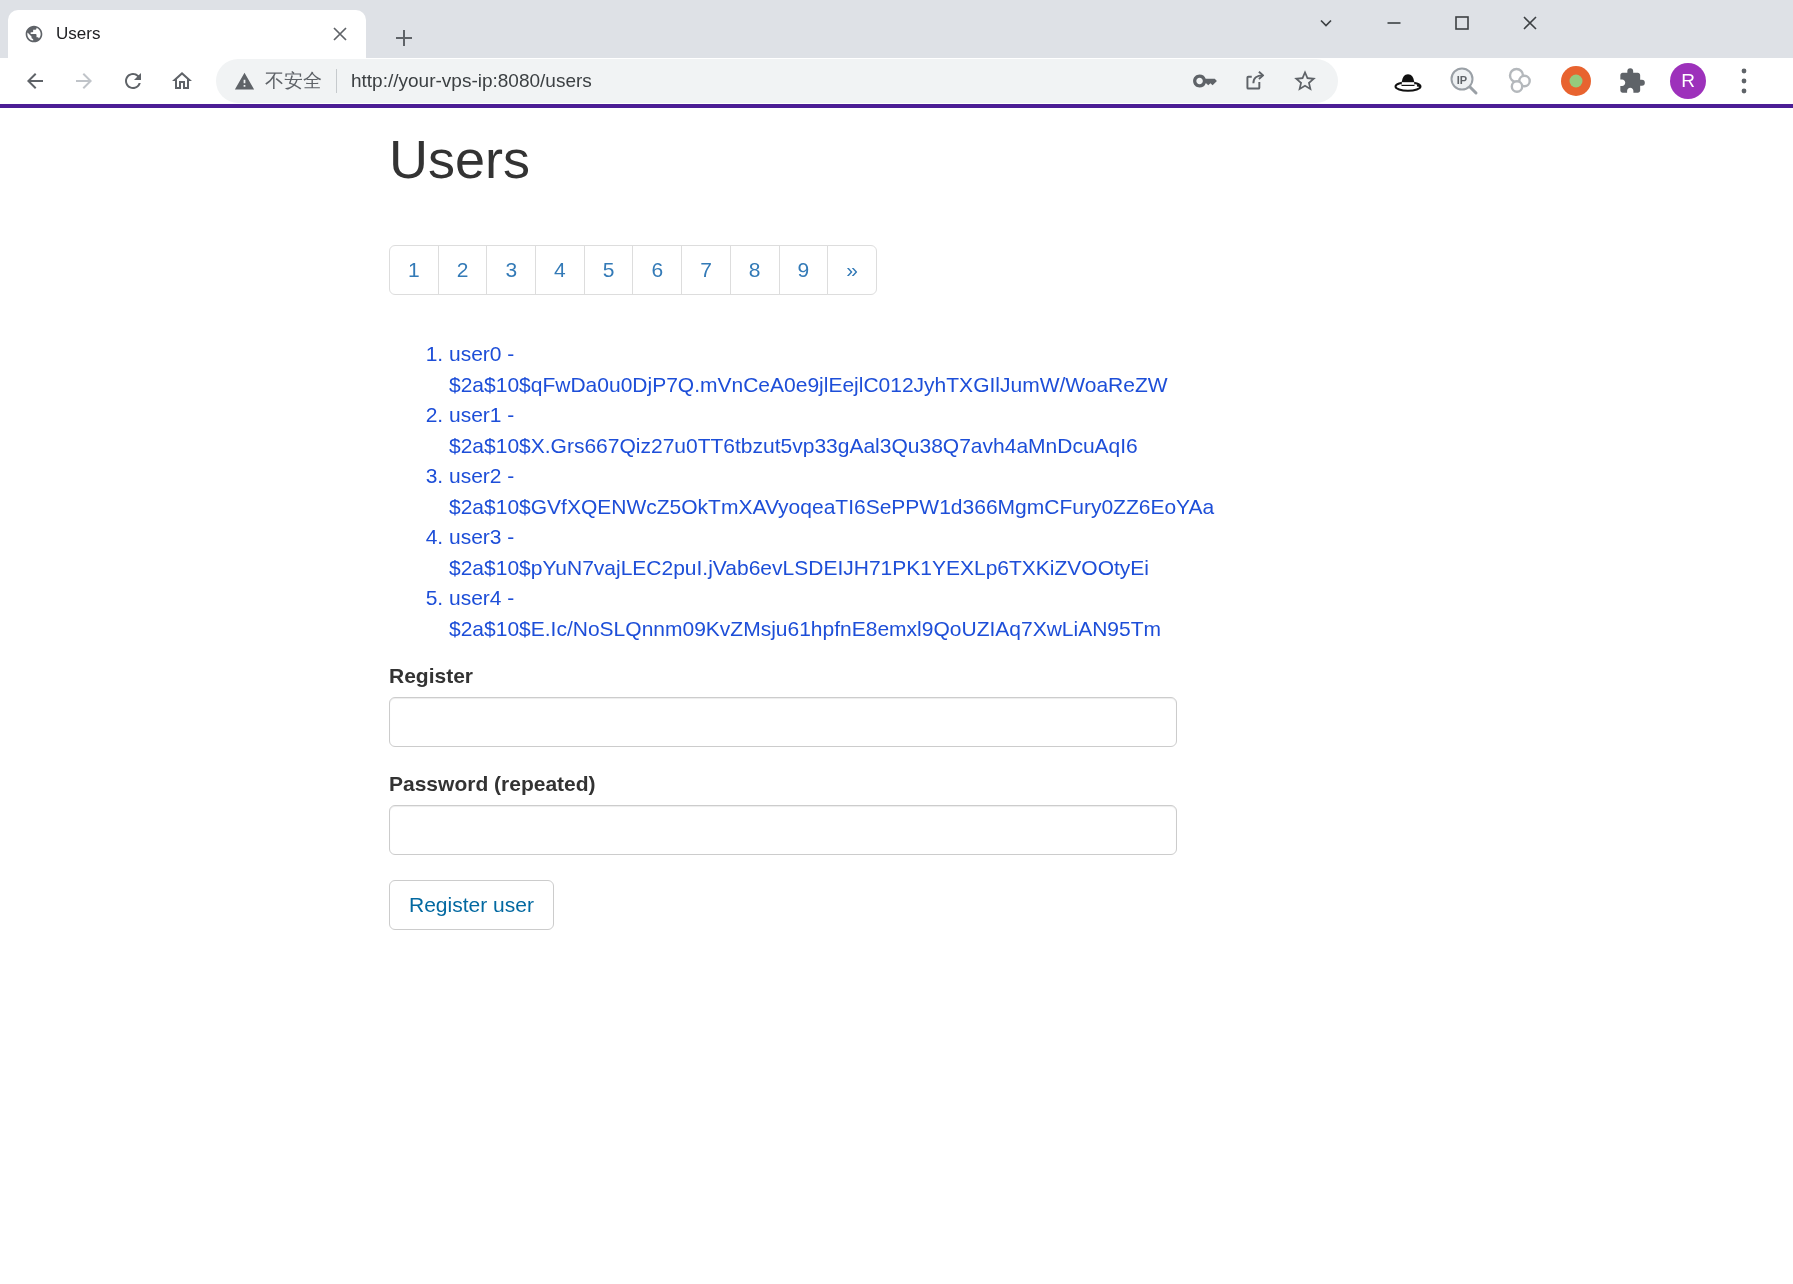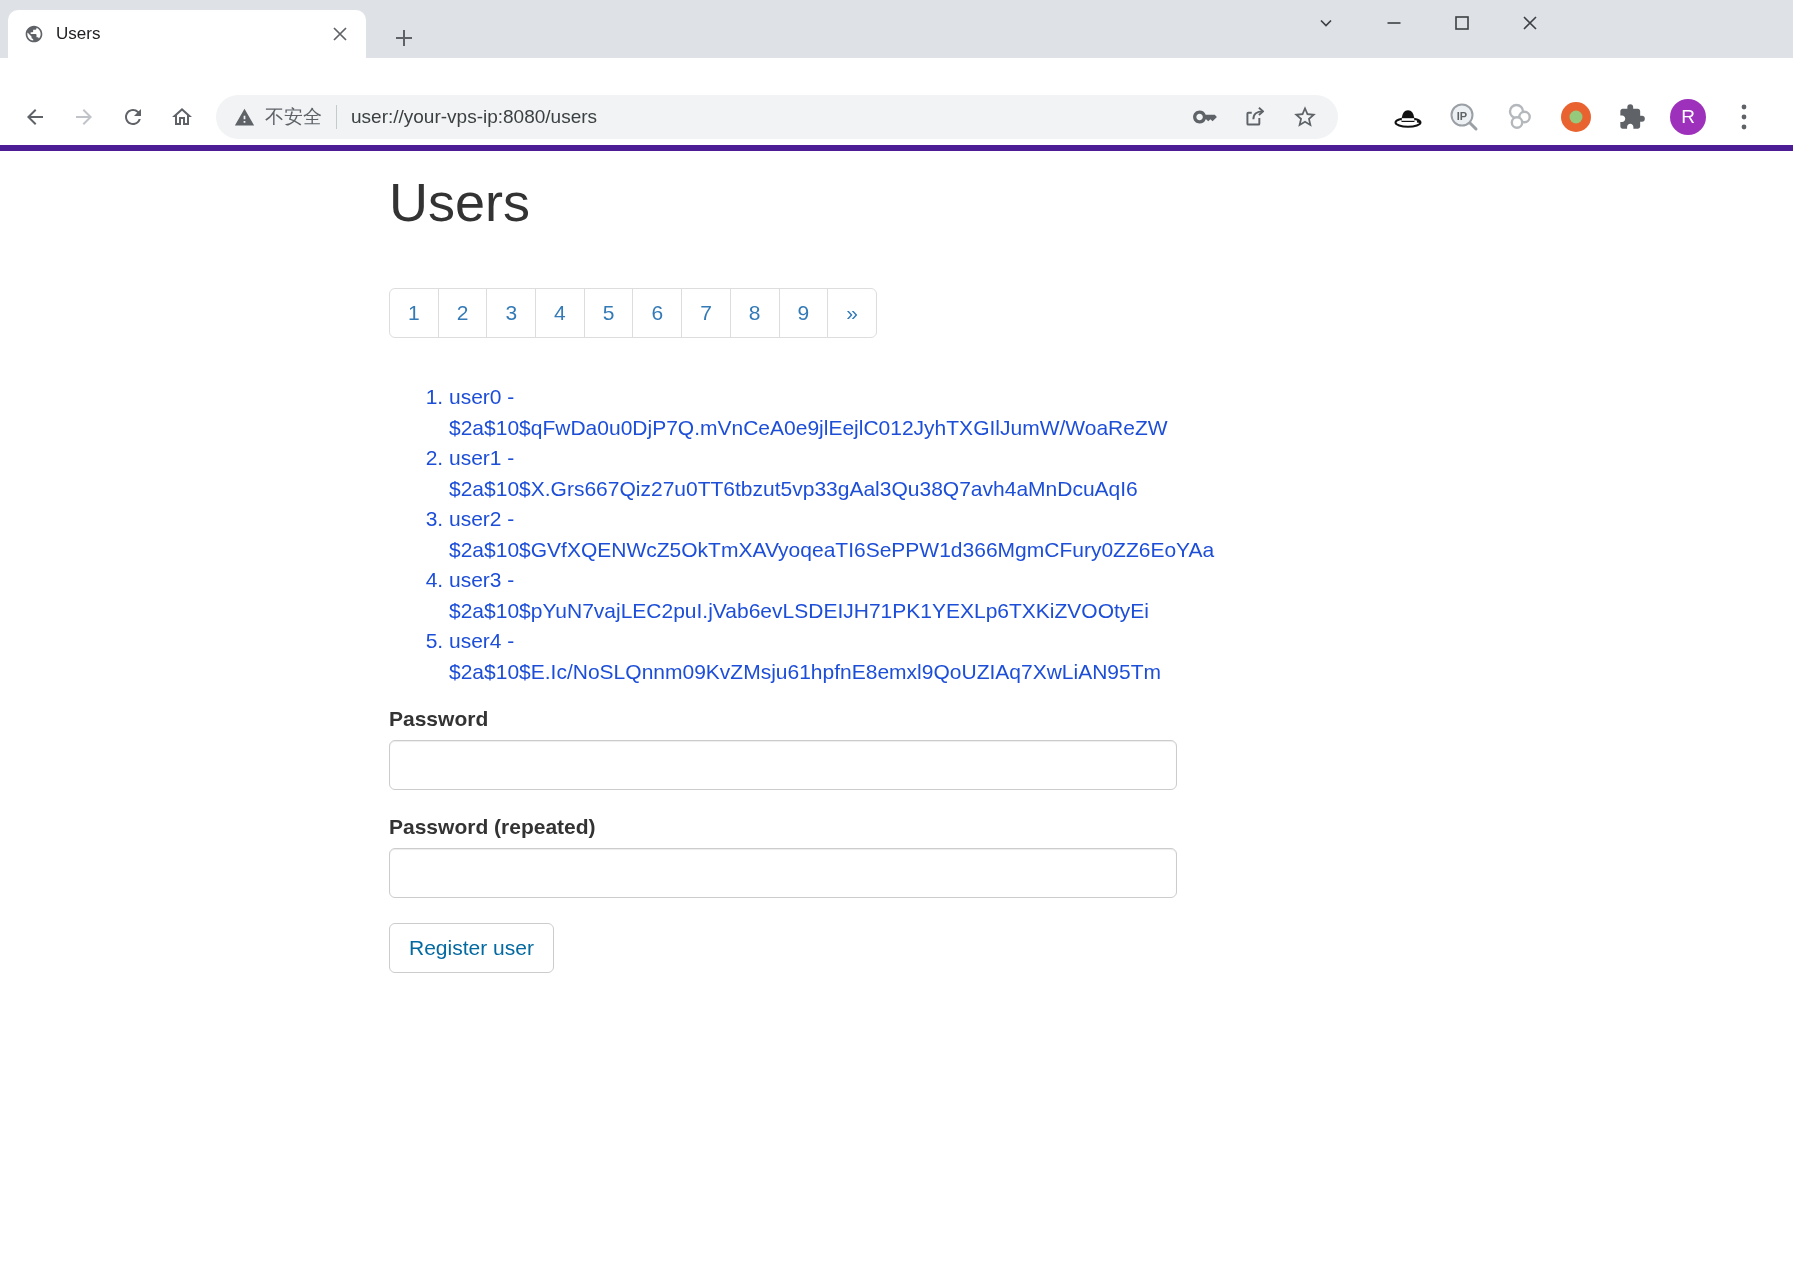--- a/index.html
+++ b/index.html
@@ -11,22 +11,22 @@
   .tab { position:absolute; left:8px; top:10px; width:358px; height:48px; background:#fff;
          border-radius:10px 10px 0 0; display:flex; align-items:center; padding:0 12px 0 16px; }
   .tab-favicon { width:20px; height:20px; margin-right:12px; flex:none; }
   .tab-title { font-size:17px; color:#202124; flex:1; white-space:nowrap; overflow:hidden; }
   .tab-close { width:28px; height:28px; display:grid; place-items:center; border-radius:50%; cursor:pointer; }
   .newtab { position:absolute; left:386px; top:20px; width:36px; height:36px; display:grid; place-items:center;
             border-radius:50%; cursor:pointer; }
   .wincontrols { position:absolute; top:6px; left:1292px; display:flex; }
   .winbtn { width:68px; height:34px; display:grid; place-items:center; cursor:pointer; }
 
-  .toolbar { height:62px; background:#fff; display:flex; align-items:center; padding:0 10px;
-             border-bottom:6px solid #4c1d95;margin-top:31px; }
+  .toolbar { height:50px; background:#fff; display:flex; align-items:center; padding:0 10px;
+             border-bottom:4px solid #4c1d95; }
   .navbtn { width:49px; height:48px; display:grid; place-items:center; border-radius:50%; cursor:pointer; flex:none; }
   .omnibox { margin-left:10px; width:1122px; height:44px; background:#f1f3f4; border-radius:22px;
              display:flex; align-items:center; padding:0 20px 0 18px; flex:none; }
   .sec-label { font-size:19px; color:#5f6368; margin-left:10px; white-space:nowrap; }
   .omni-divider { width:1px; height:24px; background:#c6cacd; margin:0 14px; }
   .omni-url { font-size:19px; color:#3c4043; white-space:nowrap; flex:1; overflow:hidden; }
   .omni-actions { display:flex; align-items:center; gap:24px; margin-left:auto; }
   .extrow { display:flex; align-items:center; margin-left:42px; gap:0; }
   .extbtn { width:56px; height:48px; display:grid; place-items:center; cursor:pointer; flex:none;text-align:center; }
   .avatar { width:36px; height:36px; border-radius:50%; background:var(--avatar,#9d31bb); color:#fff;
@@ -126,21 +126,21 @@
   </div>
 
   <div class="omnibox">
     <span>
       <svg width="21" height="21" viewBox="0 0 24 24" fill="#5f6368">
           <path d="M1 21h22L12 2 1 21zm12-3h-2v-2h2v2zm0-4h-2v-4h2v4z"></path>
         </svg>
     </span>
     <span class="sec-label">不安全</span>
     <span class="omni-divider"></span>
-    <span class="omni-url">user://your-vps-ip:8080/users</span>
+    <span class="omni-url">http://your-vps-ip:8080/users</span>
     <span class="omni-actions">
       <span>
         <svg width="26" height="26" viewBox="0 0 24 24" fill="#5f6368">
             <path d="M21 10h-8.35A5.99 5.99 0 0 0 7 6c-3.31 0-6 2.69-6 6s2.69 6 6 6a5.99 5.99 0 0 0 5.65-4H13l2 2 2-2 2 2 4-4.04L21 10zM7 15c-1.65 0-3-1.35-3-3s1.35-3 3-3 3 1.35 3 3-1.35 3-3 3z"></path>
           </svg>
       </span>
       <span>
         <svg width="26" height="26" viewBox="0 0 24 24" fill="none" stroke="#5f6368" stroke-width="1.8" stroke-linejoin="round">
           <path d="M16 13v5.2c0 .44-.36.8-.8.8H5.8a.8.8 0 0 1-.8-.8V8.8c0-.44.36-.8.8-.8H9"></path>
           <path d="M10.5 14c0-5 3.5-7.2 8.5-7.2"></path>
@@ -242,21 +242,21 @@
     <ol class="user-list">
         <li><span>user0 - </span><span class="hash">$2a$10$qFwDa0u0DjP7Q.mVnCeA0e9jlEejlC012JyhTXGIlJumW/WoaReZW</span></li>
         <li><span>user1 - </span><span class="hash">$2a$10$X.Grs667Qiz27u0TT6tbzut5vp33gAal3Qu38Q7avh4aMnDcuAqI6</span></li>
         <li><span>user2 - </span><span class="hash">$2a$10$GVfXQENWcZ5OkTmXAVyoqeaTI6SePPW1d366MgmCFury0ZZ6EoYAa</span></li>
         <li><span>user3 - </span><span class="hash">$2a$10$pYuN7vajLEC2puI.jVab6evLSDEIJH71PK1YEXLp6TXKiZVOOtyEi</span></li>
         <li><span>user4 - </span><span class="hash">$2a$10$E.Ic/NoSLQnnm09KvZMsju61hpfnE8emxl9QoUZIAq7XwLiAN95Tm</span></li>
       </ol>
 
     <form class="reg-form">
       <div class="form-group">
-        <label>Password</label>
+        <label>Register</label>
         <input class="form-control" type="text" value="" style="">
       </div>
       <div class="form-group">
         <label>Password (repeated)</label>
         <input class="form-control" type="password" value="" style="">
       </div>
       <button type="button" class="btn-default">Register user</button>
     </form>
   </div>
 </div>

